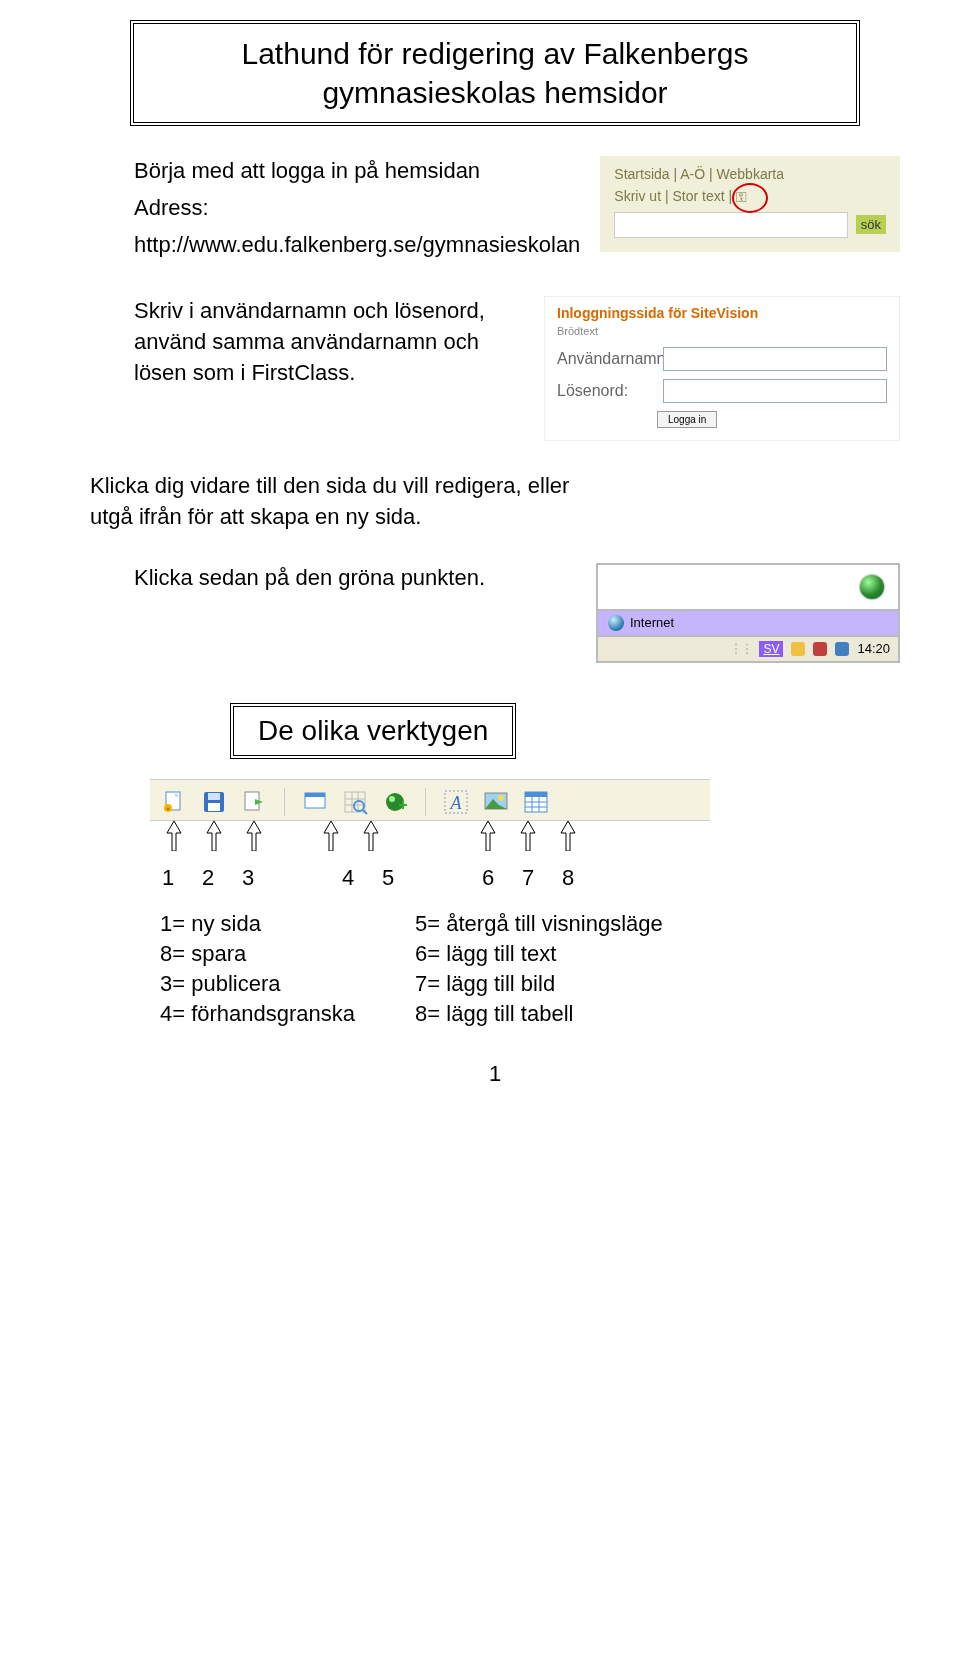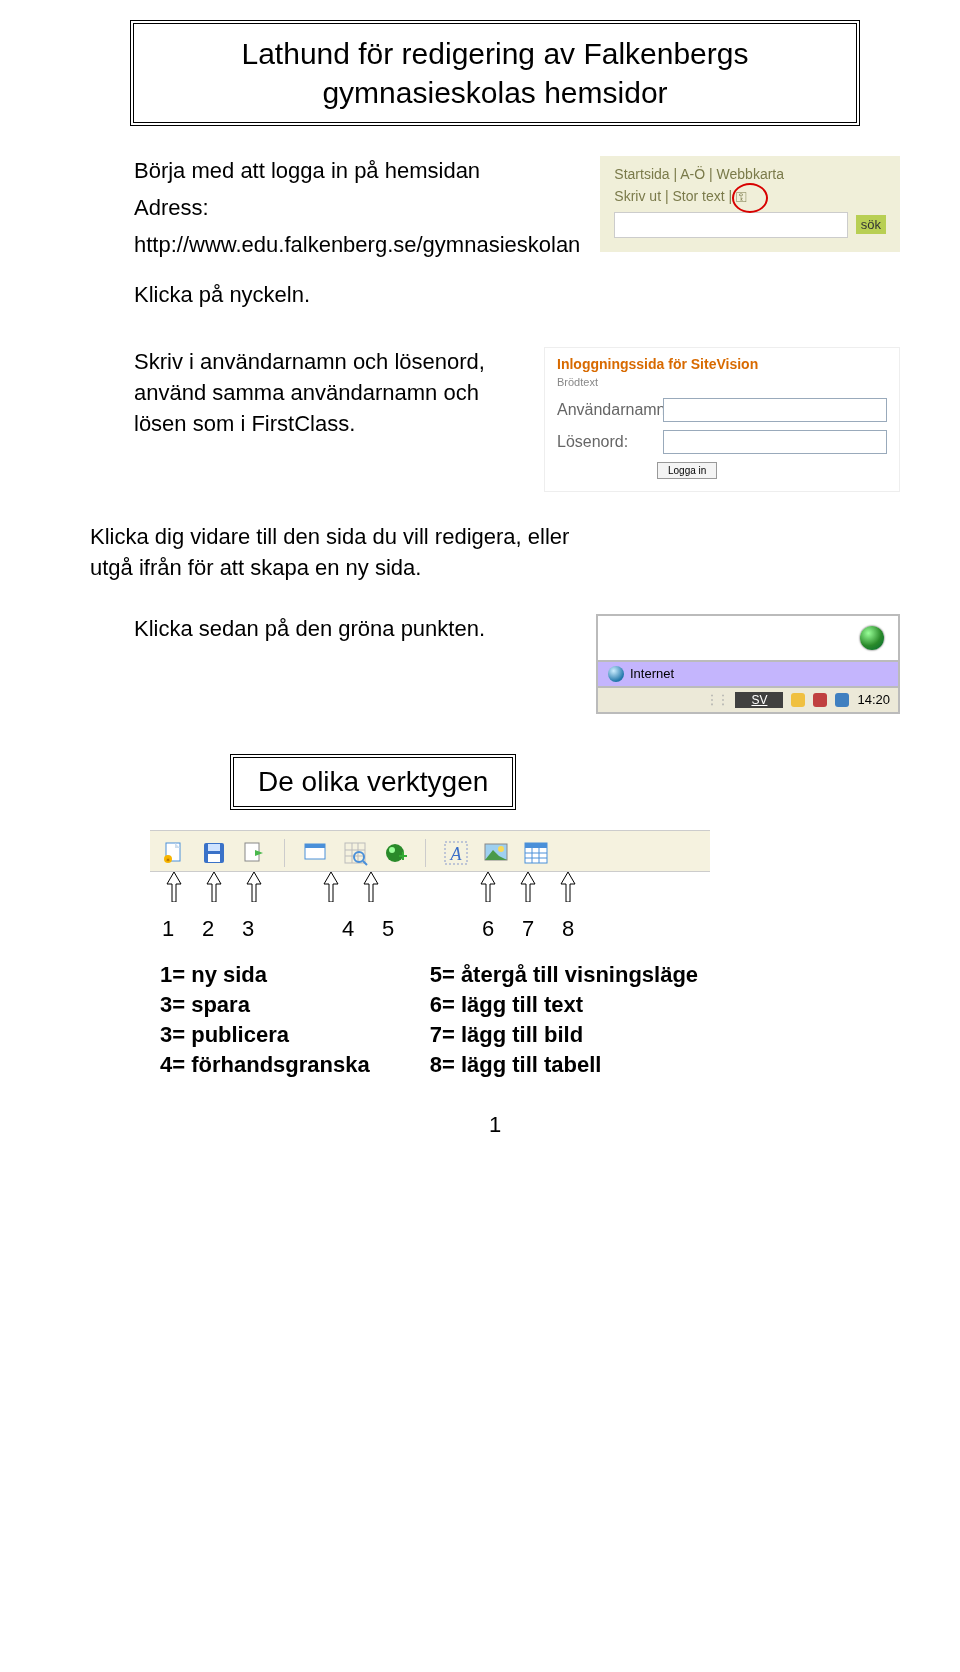--- a/index.html
+++ b/index.html
@@ -113,21 +113,21 @@
   }
   .shot3 .globe {
     width:16px;height:16px;border-radius:50%;
     background: radial-gradient(circle at 35% 30%, #cef 0%, #27a 70%);
   }
   .shot3 .bot {
     background:#ece9d8; padding:4px 8px; display:flex; align-items:center; gap:8px; justify-content:flex-end;
   }
   .shot3 .grip { color:#aaa; letter-spacing:-2px; }
   .shot3 .lang {
-    background:#404040; color:#fff; padding:1px 16px; font-size:12px;text-decoration:underline;
+    background:#8b5cf6; color:#fff; padding:1px 4px; font-size:12px;text-decoration:underline;
   }
   .shot3 .tray-icon {
     width:14px;height:14px;border-radius:3px;display:inline-block;
   }
   
   .subhead-box {
     border:4px double #000;
     padding:8px 24px;
     display:inline-block;
     font-size:28px;
@@ -161,41 +161,40 @@
     width:28px; text-align:center;
   }
   .arrow-up svg { display:block; margin:0 auto; }
   .numbers-row {
     font-size:22px;
     margin:14px 0 20px 72px;
     display:flex;
   }
   .numbers-row span { display:inline-block; }
   .legend {
-    display:flex; gap:60px; margin-left:70px; font-size:22px;font-weight:bold;
+    display:flex; gap:60px; margin-left:70px; font-size:22px;
   }
   .legend .col div { margin-bottom:4px; }
   .pagenum {
     text-align:center; font-size:22px; margin-top:30px;
   }
 </style>
 </head>
 <body>
 
 <div class="page">
 
   <div class="title-box">Lathund för redigering av Falkenbergs gymnasieskolas hemsidor</div>
 
   
   <div class="row">
     <div class="left">
       <p class="body-text">Börja med att logga in på hemsidan</p>
       <p class="body-text">Adress:</p>
       <p class="body-text">http://www.edu.falkenberg.se/gymnasieskolan</p>
-      <p class="body-text" style="margin-top:20px">Klicka på nyckeln.</p>
     </div>
     <div class="shot1">
       <div class="links">
         <span>Startsida</span> |
         <span>A-Ö</span> |
         <span>Webbkarta</span>
       </div>
       <div class="links">
         <span>Skriv ut</span> |
         <span>Stor text</span> |
@@ -401,21 +400,21 @@
     <span style="width:40px">5</span>
     <span style="width:60px"></span>
     <span style="width:40px">6</span>
     <span style="width:40px">7</span>
     <span style="width:40px">8</span>
   </div>
 
   <div class="legend">
     <div class="col">
       <div>1= ny sida</div>
-      <div>3= spara</div>
+      <div>8= spara</div>
       <div>3= publicera</div>
       <div>4= förhandsgranska</div>
     </div>
     <div class="col">
       <div>5= återgå till visningsläge</div>
       <div>6= lägg till text</div>
       <div>7= lägg till bild</div>
       <div>8= lägg till tabell</div>
     </div>
   </div>

